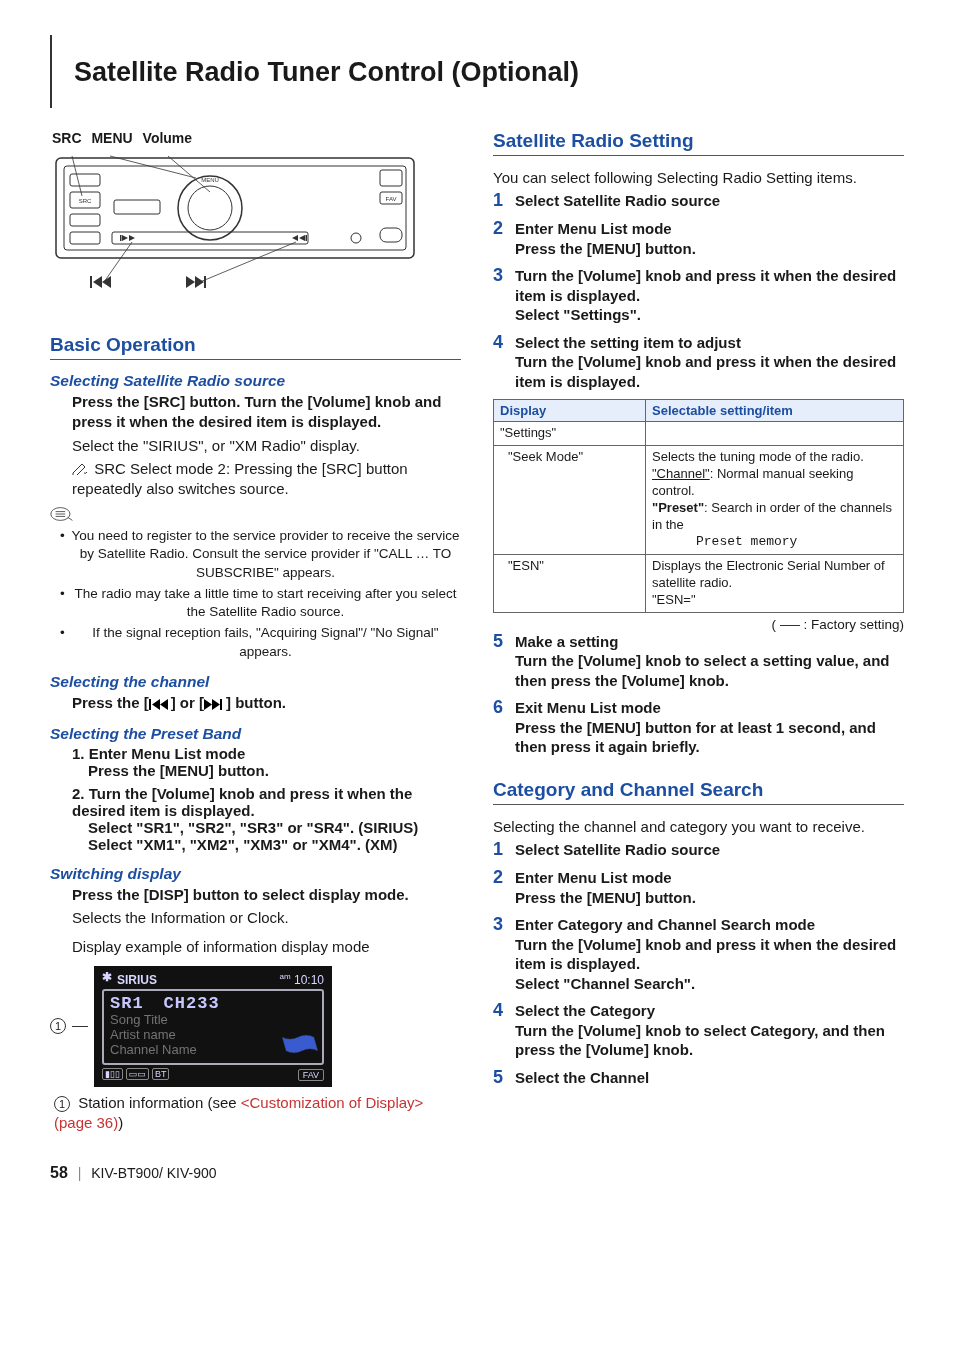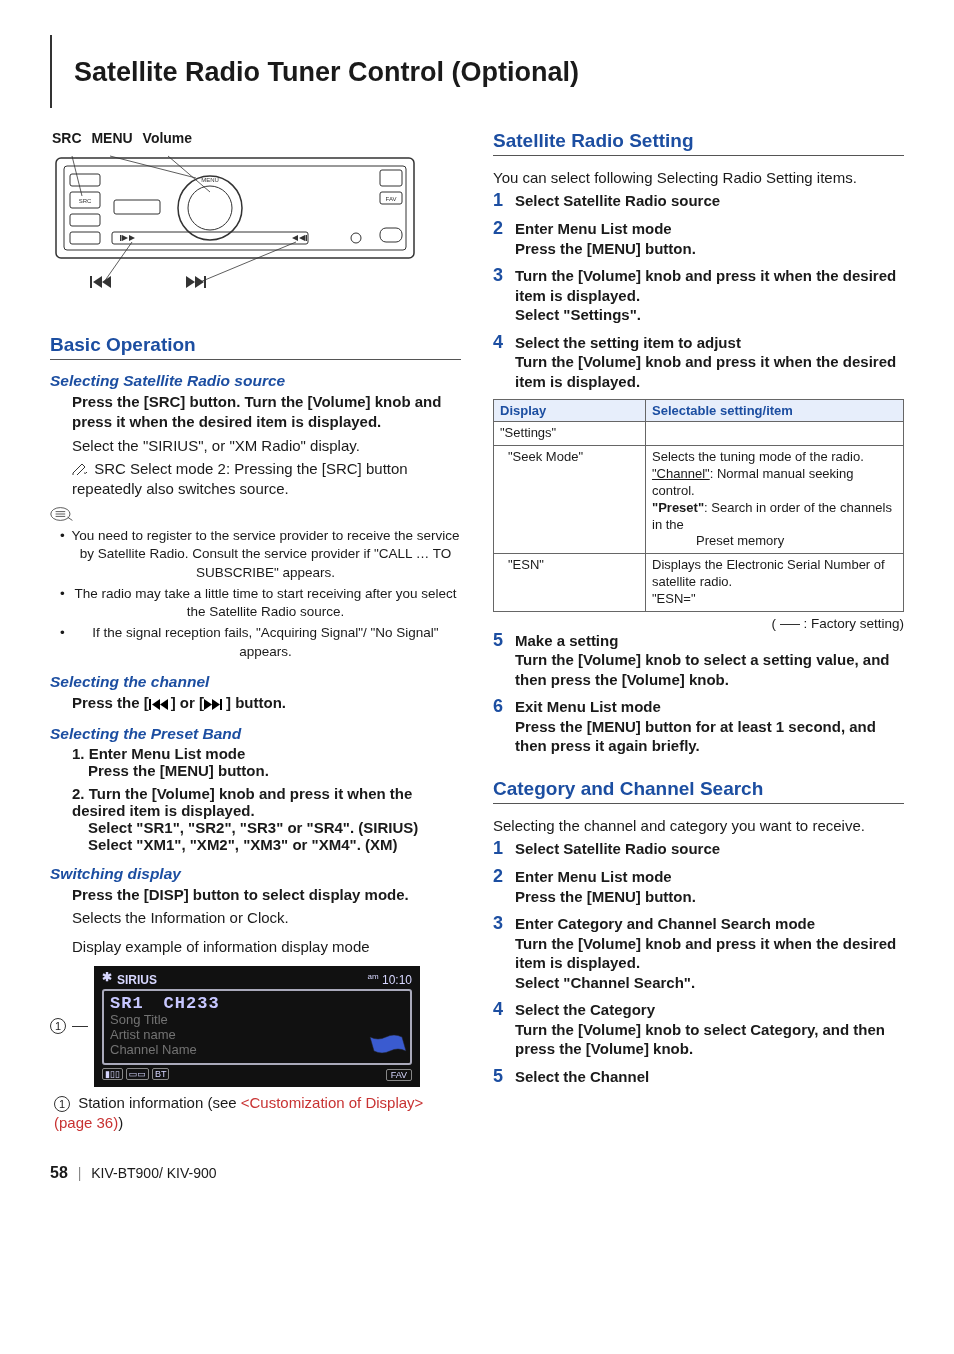--- a/index.html
+++ b/index.html
@@ -110,21 +110,21 @@
     line-height: 1.3;
   }
   .ol-sub {
     padding-left: 22px;
     font-size: 15px;
   }
   .ol-sub .item { margin-bottom: 6px; }
   .ol-sub .it-head { font-weight: 700; text-align: right; }
   .transport-icons svg { vertical-align: -2px; }
   .display-box {
-    width: 326px;
+    width: 238px;
     margin: 6px 0 6px 44px;
   }
   .display-screen {
     background: #111;
     color: #d7d7ff;
     padding: 6px 8px 6px 8px;
     font-family: Arial, sans-serif;
   }
   .ds-top {
     display: flex;
@@ -441,21 +441,21 @@
       <tr class="settings-row">
         <td>"Settings"</td>
         <td></td>
       </tr>
       <tr>
         <td class="indent1" style="border-top:1px solid #666;">"Seek Mode"</td>
         <td>
           <span>Selects the tuning mode of the radio.</span><br>
           <span class="underline">"Channel"</span><span>: Normal manual seeking control.</span><br>
           <span class="bold">"Preset"</span><span>: Search in order of the channels in the</span><br>
-          <span style="padding-left:44px; display:inline-block;">Preset memory</span>
+          <span style="padding-left:44px; display:inline-block;font-family:Liberation Mono, monospace;">Preset memory</span>
         </td>
       </tr>
       <tr>
         <td class="indent1">"ESN"</td>
         <td>
           <span>Displays the Electronic Serial Number of satellite radio.</span><br>
           <span>"ESN="</span>
         </td>
       </tr>
     </tbody>

